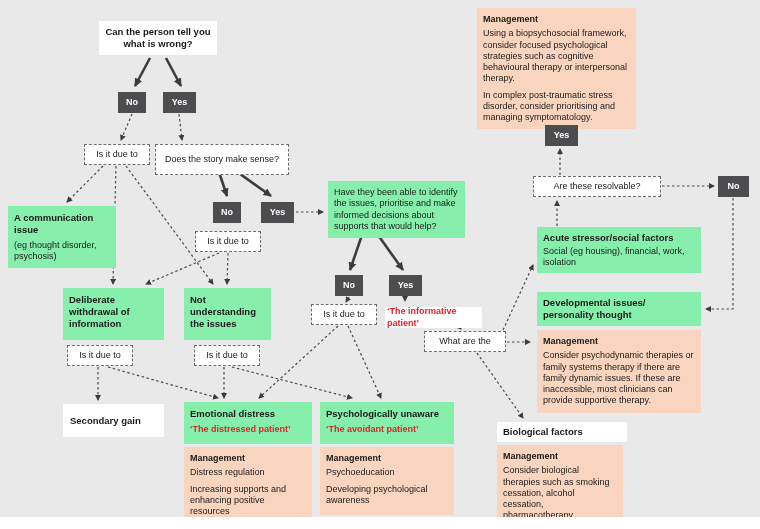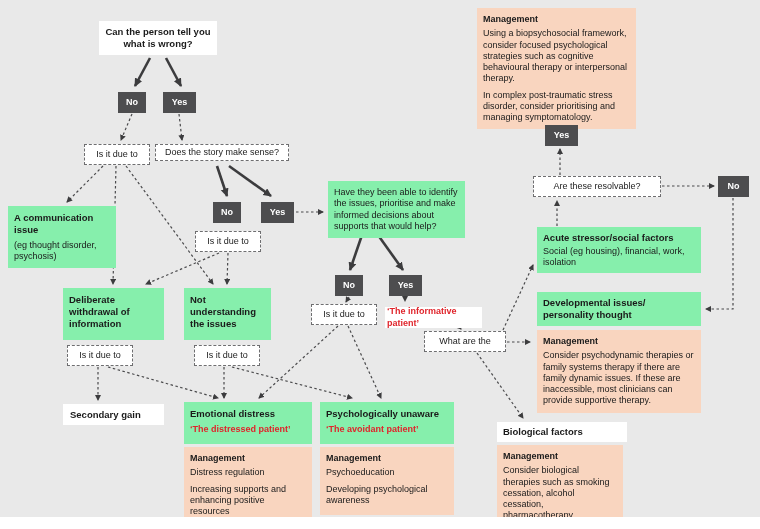--- a/index.html
+++ b/index.html
@@ -77,21 +77,21 @@
       <polyline points="733,198 733,309 706,309" marker-end="url(#m-dot)"></polyline>
     </g>
   </svg>
 
   <div class="box q" style="left:99px;top:21px;width:118px;">Can the person tell you what is wrong?</div>
 
   <div class="box tag" style="left:118px;top:92px;width:28px;height:21px;">No</div>
   <div class="box tag" style="left:163px;top:92px;width:33px;height:21px;">Yes</div>
 
   <div class="box dashed" style="left:84px;top:144px;width:66px;height:21px;">Is it due to</div>
-  <div class="box dashed" style="left:155px;top:144px;width:134px;height:17px;">Does the story make sense?</div>
+  <div class="box dashed" style="left:155px;top:144px;width:134px;height:31px;">Does the story make sense?</div>
 
   <div class="box tag" style="left:213px;top:202px;width:28px;height:21px;">No</div>
   <div class="box tag" style="left:261px;top:202px;width:33px;height:21px;">Yes</div>
 
   <div class="box dashed" style="left:195px;top:231px;width:66px;height:21px;">Is it due to</div>
 
   <div class="box info" style="left:328px;top:181px;width:137px;min-height:53px;">Have they been able to identify the issues, prioritise and make informed decisions about supports that would help?</div>
 
   <div class="box tag" style="left:335px;top:275px;width:28px;height:21px;">No</div>
   <div class="box tag" style="left:389px;top:275px;width:33px;height:21px;">Yes</div>
@@ -106,21 +106,21 @@
     <div class="t">A communication issue</div>
     <div class="s">(eg thought disorder, psychosis)</div>
   </div>
 
   <div class="box info" style="left:63px;top:288px;width:101px;min-height:52px;">
     <div class="t">Deliberate withdrawal of information</div>
   </div>
 
   <div class="box dashed" style="left:67px;top:345px;width:66px;height:21px;">Is it due to</div>
 
-  <div class="box flexbold" style="left:63px;top:404px;width:101px;height:21px;">Secondary gain</div>
+  <div class="box flexbold" style="left:63px;top:404px;width:101px;height:33px;">Secondary gain</div>
 
   <div class="box info" style="left:184px;top:288px;width:87px;min-height:52px;">
     <div class="t">Not understanding the issues</div>
   </div>
 
   <div class="box dashed" style="left:194px;top:345px;width:66px;height:21px;">Is it due to</div>
 
   <div class="box info" style="left:184px;top:402px;width:128px;height:42px;">
     <div class="t">Emotional distress</div>
     <div class="s red">‘The distressed patient’</div>

